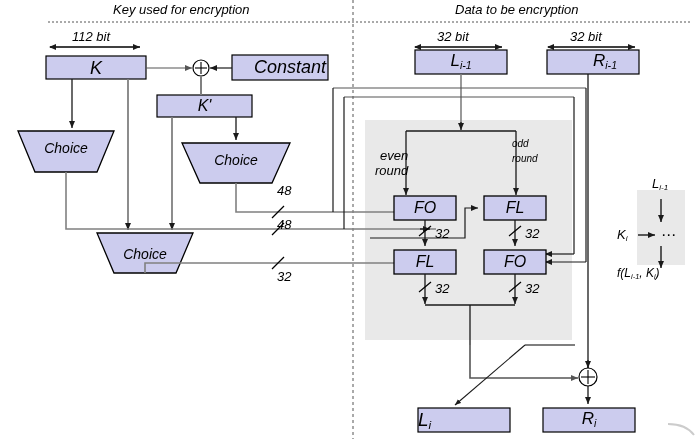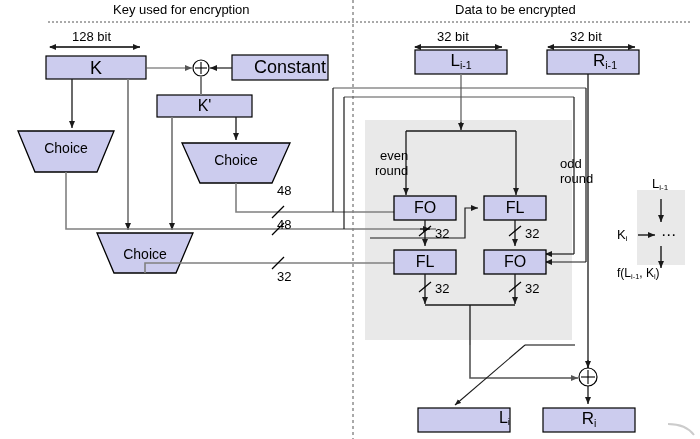--- a/index.html
+++ b/index.html
@@ -1,20 +1,20 @@
 <!DOCTYPE html>
 <html><head>
 <meta charset="utf-8">
 <style>
   html,body{margin:0;padding:0;background:#ffffff;}
   body{width:700px;height:439px;overflow:hidden;
        font-family:"Liberation Sans","DejaVu Sans",sans-serif;color:#000;}
   #stage{position:relative;width:700px;height:439px;}
   svg{position:absolute;left:0;top:0;width:700px;height:439px;}
-  .lbl{position:absolute;white-space:nowrap;}
+  .lbl{position:absolute;white-space:nowrap;font-style:italic;}
   sub{font-size:0.62em;vertical-align:-0.25em;}
 </style>
 </head>
 <body>
 
 <div id="stage">
 
   <svg viewBox="0 0 700 439">
     <defs>
       <marker id="ah" markerWidth="8" markerHeight="8" refX="7" refY="3" orient="auto" markerUnits="userSpaceOnUse">
@@ -144,23 +144,23 @@
     <rect x="543" y="408" width="92" height="24" fill="#ccccee" stroke="#000" stroke-width="1.2"></rect>
 
     <path d="M661,199 L661,222" stroke="#1a1a1a" stroke-width="1.4" fill="none" marker-end="url(#ah)"></path>
     <path d="M638,235 L655,235" stroke="#1a1a1a" stroke-width="1.4" fill="none" marker-end="url(#ah)"></path>
     <path d="M661,246 L661,268" stroke="#1a1a1a" stroke-width="1.4" fill="none" marker-end="url(#ah)"></path>
 
     <path d="M668,424 Q686,424 694,435" stroke="#cccccc" stroke-width="2" fill="none"></path>
   </svg>
 
   <div class="lbl" style="left:113px;top:2px;font-size:13px;">Key used for encryption</div>
-  <div class="lbl" style="left:455px;top:2px;font-size:13px;">Data to be encrypted</div>
-
-  <div class="lbl" style="left:72px;top:29px;font-size:13px;">128 bit</div>
+  <div class="lbl" style="left:455px;top:2px;font-size:13px;">Data to be encryption</div>
+
+  <div class="lbl" style="left:72px;top:29px;font-size:13px;">112 bit</div>
 
   <div class="lbl" style="left:46px;top:58px;width:100px;text-align:center;font-size:18px;">K</div>
   <div class="lbl" style="left:232px;top:57px;width:116px;text-align:center;font-size:18px;">Constant</div>
   <div class="lbl" style="left:157px;top:97px;width:95px;text-align:center;font-size:16px;">K'</div>
 
   <div class="lbl" style="left:18px;top:140px;width:96px;text-align:center;font-size:14px;">Choice</div>
   <div class="lbl" style="left:182px;top:152px;width:108px;text-align:center;font-size:14px;">Choice</div>
   <div class="lbl" style="left:97px;top:246px;width:96px;text-align:center;font-size:14px;">Choice</div>
 
   <div class="lbl" style="left:277px;top:183px;font-size:13px;">48</div>
@@ -174,36 +174,36 @@
     <span>L</span><sub>i-1</sub>
   </div>
   <div class="lbl" style="left:547px;top:51px;width:116px;text-align:center;font-size:17px;">
     <span>R</span><sub>i-1</sub>
   </div>
 
   <div class="lbl" style="left:375px;top:148px;font-size:13px;line-height:15px;text-align:right;">
     <span>even</span><br>
     <span>round</span>
   </div>
-  <div class="lbl" style="left:512px;top:156px;font-size:13px;line-height:15px;margin-left:48px;">
+  <div class="lbl" style="left:512px;top:136px;font-size:10px;line-height:15px;">
     <span>odd</span><br>
     <span>round</span>
   </div>
 
   <div class="lbl" style="left:394px;top:199px;width:62px;text-align:center;font-size:16px;">FO</div>
   <div class="lbl" style="left:484px;top:199px;width:62px;text-align:center;font-size:16px;">FL</div>
   <div class="lbl" style="left:394px;top:253px;width:62px;text-align:center;font-size:16px;">FL</div>
   <div class="lbl" style="left:484px;top:253px;width:62px;text-align:center;font-size:16px;">FO</div>
 
   <div class="lbl" style="left:435px;top:226px;font-size:13px;">32</div>
   <div class="lbl" style="left:525px;top:226px;font-size:13px;">32</div>
   <div class="lbl" style="left:435px;top:281px;font-size:13px;">32</div>
   <div class="lbl" style="left:525px;top:281px;font-size:13px;">32</div>
 
-  <div class="lbl" style="left:418px;top:409px;width:92px;text-align:right;font-size:16px;">
+  <div class="lbl" style="left:418px;top:409px;width:92px;text-align:left;font-size:19px;">
     <span>L</span><sub>i</sub>
   </div>
   <div class="lbl" style="left:543px;top:409px;width:92px;text-align:center;font-size:17px;">
     <span>R</span><sub>i</sub>
   </div>
 
   <div class="lbl" style="left:652px;top:176px;font-size:13px;">
     <span>L</span><sub>i-1</sub>
   </div>
   <div class="lbl" style="left:617px;top:227px;font-size:13px;">

